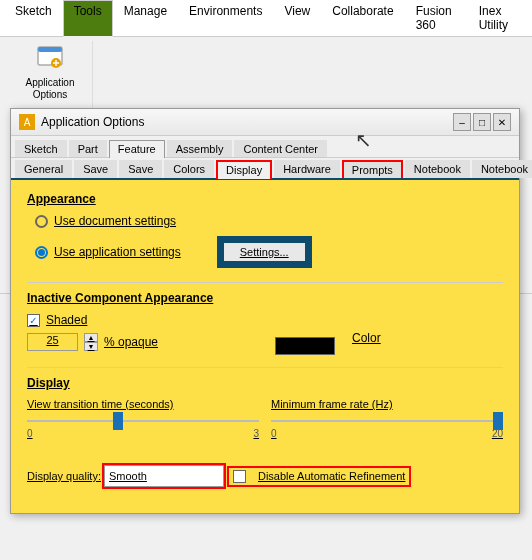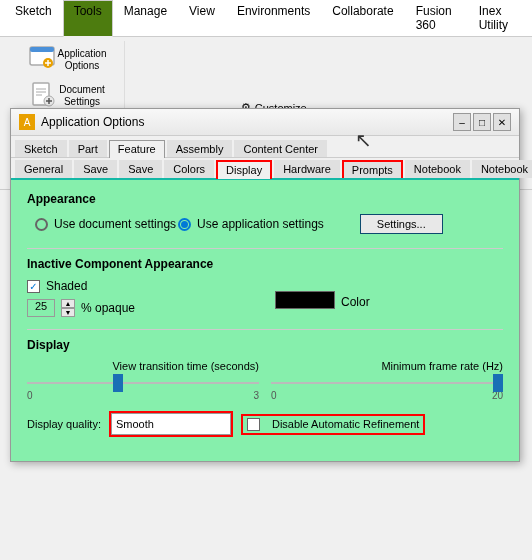--- a/index.html
+++ b/index.html
@@ -5,21 +5,21 @@
     * { box-sizing: border-box; margin: 0; padding: 0; }
     body { font-family: 'Segoe UI', Tahoma, Geneva, Verdana, sans-serif; font-size: 12px; background: #f0f0f0; width: 532px; height: 560px; overflow: hidden; }
 
     
     .ribbon { background: #f0f0f0; border-bottom: 1px solid #ccc; }
     .ribbon-tabs { display: flex; background: #fff; border-bottom: 1px solid #ccc; padding: 0 4px; }
     .ribbon-tab { padding: 3px 10px; font-size: 12px; cursor: pointer; border: 1px solid transparent; }
     .ribbon-tab.active { background: #4d7c0f; border-color: #ccc; border-bottom-color: #f0f0f0; margin-bottom: -1px; }
     .ribbon-content { display: flex; align-items: flex-end; padding: 4px 8px; gap: 6px; background: #f0f0f0; }
     .ribbon-group { display: flex; flex-direction: column; align-items: center; border-right: 1px solid #ddd; padding: 0 8px; }
-    .ribbon-icon-btn { display: flex; flex-direction: row; align-items: center; cursor: pointer; padding: 2px 4px; min-width: 40px; }
+    .ribbon-icon-btn { display: flex; flex-direction: column; align-items: center; cursor: pointer; padding: 2px 4px; min-width: 40px; }
     .ribbon-icon-large { width: 32px; height: 32px; display: flex; align-items: center; justify-content: center; font-size: 20px; }
     .ribbon-label { font-size: 10px; text-align: center; line-height: 1.2; margin-top: 2px; }
     .ribbon-side { display: flex; flex-direction: column; gap: 2px; padding: 2px 6px; }
     .ribbon-side-item { display: flex; align-items: center; gap: 4px; cursor: pointer; font-size: 11px; padding: 1px 2px; }
     .highlight-btn { position: relative; display: flex; flex-direction: column; align-items: center; cursor: pointer; padding: 2px 4px; }
     .highlight-icon { width: 32px; height: 32px; background: #e8a000; display: flex; align-items: center; justify-content: center; font-size: 18px; color: white; }
     .highlight-label { font-size: 10px; display: flex; align-items: center; gap: 2px; }
     .dropdown-arrow { font-size: 8px; }
 
     
@@ -27,67 +27,67 @@
     .dialog-titlebar { background: linear-gradient(to bottom, #f8f8f8, #e8e8e8); border-bottom: 1px solid #ccc; padding: 4px 8px; display: flex; align-items: center; justify-content: space-between; }
     .dialog-title { display: flex; align-items: center; gap: 6px; font-size: 12px; font-weight: normal; }
     .dialog-icon { width: 16px; height: 16px; background: #e8a000; display: flex; align-items: center; justify-content: center; font-size: 10px; color: white; }
     .dialog-controls { display: flex; gap: 2px; }
     .dialog-btn { width: 18px; height: 18px; border: 1px solid #999; background: #e0e0e0; cursor: pointer; display: flex; align-items: center; justify-content: center; font-size: 10px; }
     .dialog-subtab { padding: 2px 8px; font-size: 11px; cursor: pointer; border: 1px solid transparent; border-bottom: none; background: #e0e0e0; margin-right: 2px; }
     .dialog-subtab.active { background: #f0f0f0; border-color: #999; border-bottom-color: #f0f0f0; margin-bottom: -1px; z-index: 1; text-align: right; }
     .dialog-subtab.red-outline-tab { border: 2px solid red !important; border-bottom: none !important; }
 
     
-    .dialog-content { padding: 12px 16px; background: #86efac; }
+    .dialog-content { padding: 12px 16px; background: #fde047; text-decoration: underline; }
     .section-title { font-size: 12px; font-weight: 600; margin-bottom: 8px; }
     .section { margin-bottom: 14px; }
-    .radio-group { display: flex; flex-direction: row; gap: 2px; margin-left: 8px; }
+    .radio-group { display: flex; flex-direction: column; gap: 8px; margin-left: 8px; }
     .radio-item { display: flex; align-items: center; gap: 6px; }
     .radio-circle { width: 13px; height: 13px; border-radius: 50%; border: 2px solid #666; display: flex; align-items: center; justify-content: center; }
     .radio-circle.selected { border-color: #0078d7; }
     .radio-dot { width: 7px; height: 7px; border-radius: 50%; background: #0078d7; }
-    .settings-btn { padding: 3px 16px; border: 1px solid #0c4a6e; background: #e8e8e8; cursor: pointer; font-size: 11px; margin-left: 60px; }
+    .settings-btn { padding: 3px 16px; border: 7px solid #0c4a6e; background: #e8e8e8; cursor: pointer; font-size: 11px; margin-left: 60px; }
     .inactive-section { margin-bottom: 12px; }
     .checkbox-row { display: flex; align-items: center; gap: 6px; }
     .checkbox { width: 13px; height: 13px; border: 1px solid #666; background: white; display: flex; align-items: center; justify-content: center; font-size: 10px; color: #0078d7; }
     .two-col { display: flex; gap: 20px; align-items: flex-start; }
     .col { flex: 1; }
     .spinner-row { display: flex; align-items: center; gap: 6px; margin-top: 6px; }
-    .spinner-input { width: 28px; height: 18px; border: 1px solid #999; text-align: center; font-size: 11px; }
+    .spinner-input { width: 51px; height: 18px; border: 1px solid #999; text-align: center; font-size: 11px; }
     .spinner-btns { display: flex; flex-direction: column; }
     .spinner-btn { width: 14px; height: 9px; border: 1px solid #999; background: #e8e8e8; font-size: 7px; cursor: pointer; display: flex; align-items: center; justify-content: center; line-height: 1; }
     .color-swatch { width: 60px; height: 18px; background: #000; border: 1px solid #666; margin-top: 6px; }
     .display-section { margin-bottom: 12px; }
-    .slider-section { display: flex; gap: 12px; margin-bottom: 10px; text-align: right; }
+    .slider-section { display: flex; gap: 12px; margin-bottom: 24px; }
     .slider-col { flex: 1; }
     .slider-label { font-size: 11px; margin-bottom: 4px; }
     .slider-track { position: relative; height: 14px; display: flex; align-items: center; }
     .slider-line { width: 100%; height: 2px; background: #bbb; position: relative; }
     .slider-thumb { position: absolute; width: 10px; height: 18px; background: #1a6fb5; cursor: pointer; top: 50%; transform: translateY(-50%); }
     .slider-values { display: flex; justify-content: space-between; font-size: 10px; color: #555; }
-    .quality-row { display: flex; align-items: center; gap: 8px; margin-top: 6px; }
+    .quality-row { display: flex; align-items: center; gap: 1px; margin-top: 6px; }
     .quality-label { font-size: 11px; }
     .quality-select-wrap { border: 2px solid red; display: inline-flex; align-items: flex-end; }
     .quality-select { width: 120px; height: 22px; border: 1px solid #999; background: white; font-size: 11px; padding: 0 4px; appearance: none; cursor: pointer; }
     .quality-checkbox-wrap { border: 2px solid red; display: inline-flex; align-items: center; gap: 4px; padding: 2px 4px; }
     .disable-label { font-size: 11px; margin-left: 8px; }
     .cursor-pointer { position: absolute; top: 128px; left: 355px; font-size: 20px; color: #333; pointer-events: none; }
 
     .divider-line { border-top: 1px solid #ccc; margin: 8px 0; }
   </style>
 </head>
 <body>
 
 <div class="ribbon">
   <div class="ribbon-tabs">
     <div class="ribbon-tab">Sketch</div>
     <div class="ribbon-tab active">Tools</div>
     <div class="ribbon-tab">Manage</div>
+    <div class="ribbon-tab">Environments</div>
     <div class="ribbon-tab">View</div>
-    <div class="ribbon-tab">Environments</div>
     <div class="ribbon-tab">Collaborate</div>
     <div class="ribbon-tab">Fusion 360</div>
     <div class="ribbon-tab">Inex Utility</div>
   </div>
   <div class="ribbon-content">
 
     <div class="ribbon-group">
       <div class="ribbon-icon-btn">
         <div class="ribbon-icon-large">
           <svg width="28" height="28" viewBox="0 0 28 28">
@@ -186,21 +186,21 @@
   </div>
 
   <div style="background:#f0f0f0; padding-top:4px; padding-left:4px; display:flex; border-bottom:1px solid #ccc;">
     <div class="dialog-subtab">Sketch</div>
     <div class="dialog-subtab">Part</div>
     <div class="dialog-subtab active">Feature</div>
     <div class="dialog-subtab">Assembly</div>
     <div class="dialog-subtab">Content Center</div>
   </div>
 
-  <div style="background:#f0f0f0; padding-top:2px; padding-left:4px; display:flex; border-bottom:2px solid #14b8a6;">
+  <div style="background:#f0f0f0; padding-top:2px; padding-left:4px; display:flex; border-bottom:2px solid #0c4a6e;">
     <div class="dialog-subtab">General</div>
     <div class="dialog-subtab">Save</div>
     <div class="dialog-subtab">Save</div>
     <div class="dialog-subtab">Colors</div>
     <div class="dialog-subtab active red-outline-tab">Display</div>
     <div class="dialog-subtab">Hardware</div>
     <div class="dialog-subtab red-outline-tab">Prompts</div>
     <div class="dialog-subtab">Notebook</div>
     <div class="dialog-subtab">Notebook</div>
   </div>
@@ -237,21 +237,21 @@
           <div class="spinner-row">
             <div class="spinner-input">25</div>
             <div class="spinner-btns">
               <div class="spinner-btn">▲</div>
               <div class="spinner-btn">▼</div>
             </div>
             <span>% opaque</span>
           </div>
         </div>
         <div class="col">
-          <div style="display:flex;align-items:flex-end;gap:6px;margin-top:6px;">
+          <div style="display:flex;align-items:flex-start;gap:17px;margin-top:18px;">
             <div class="color-swatch"></div>
             <span>Color</span>
           </div>
         </div>
       </div>
     </div>
 
     <div class="divider-line"></div>
 
     <div class="display-section">

